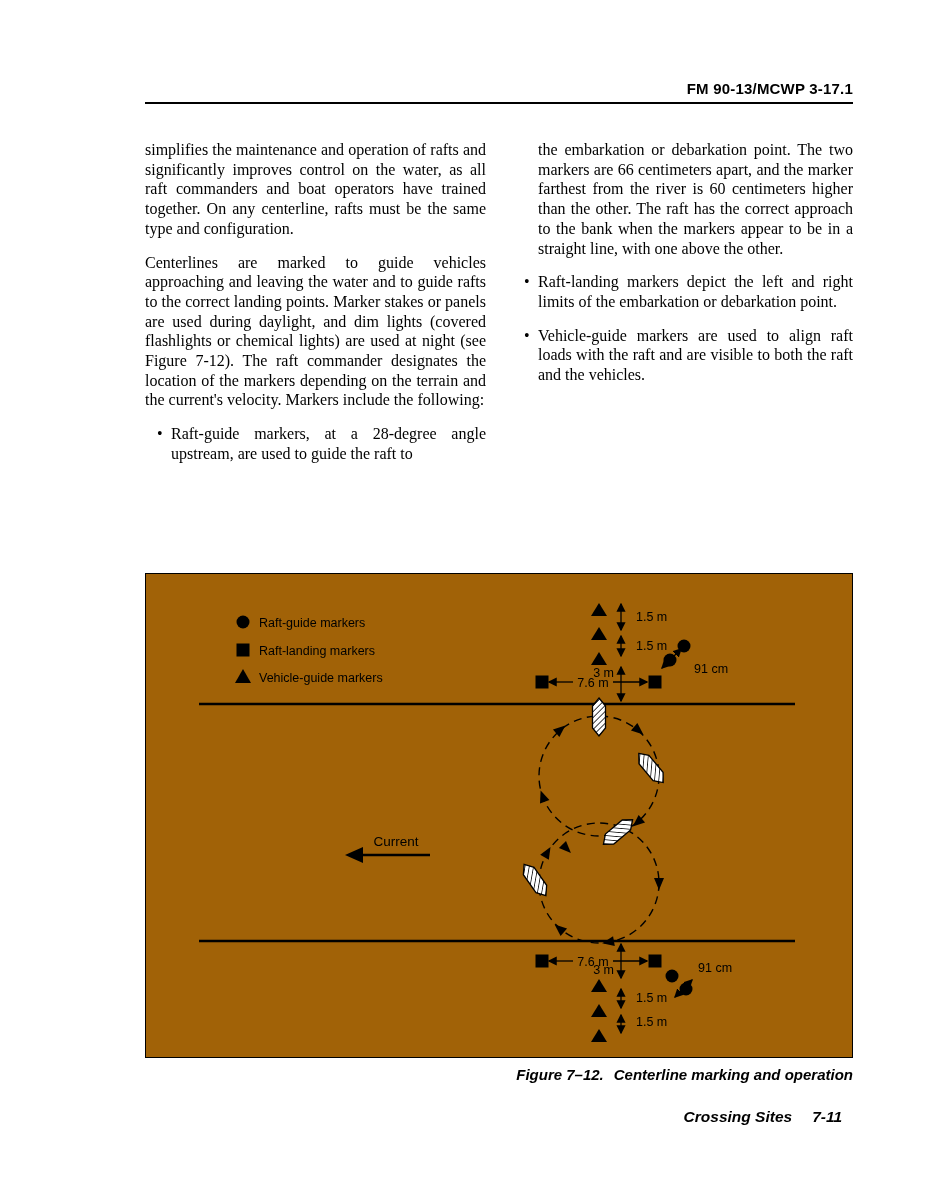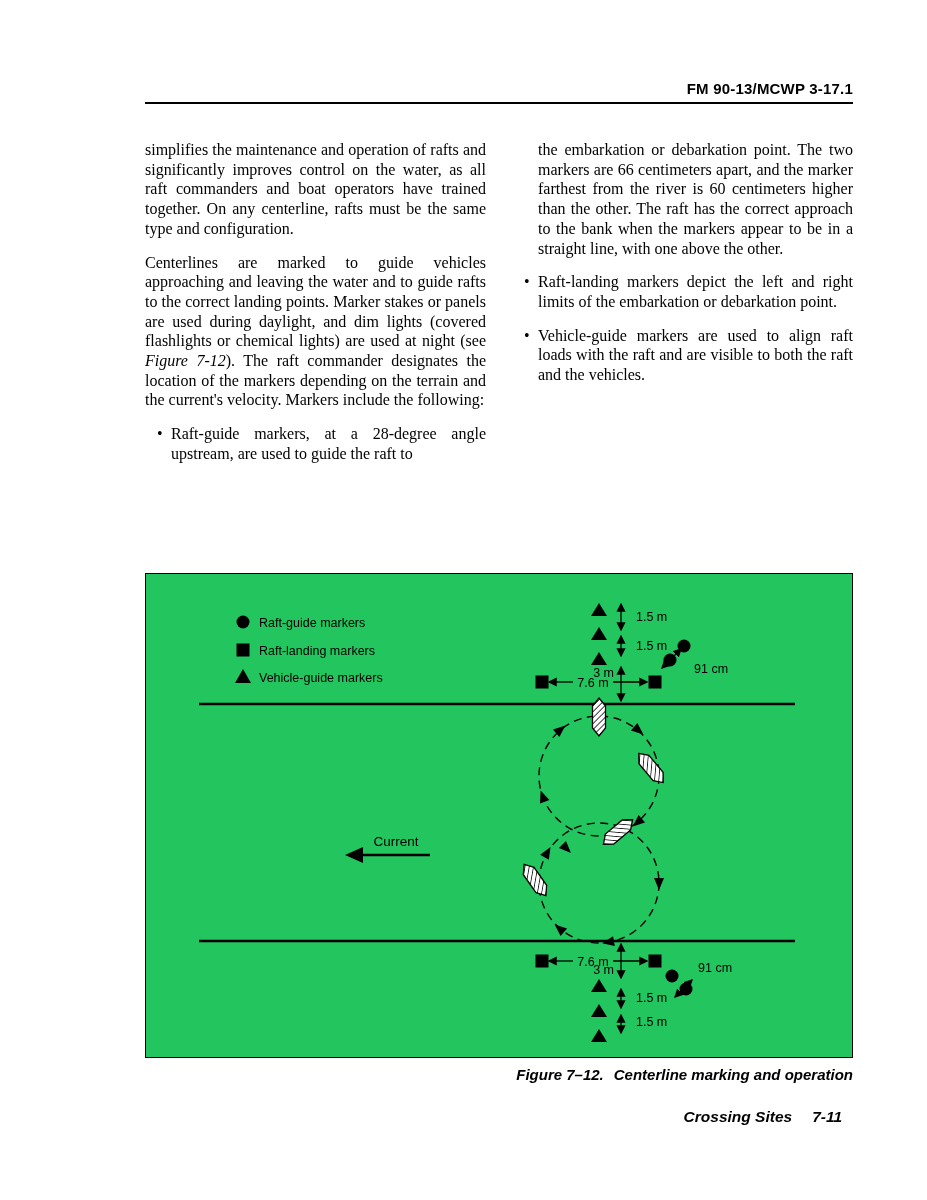--- a/index.html
+++ b/index.html
@@ -15,24 +15,24 @@
     font-family:"Liberation Sans", sans-serif; font-weight:700; font-size:15px; letter-spacing:.2px; }
   .rule { border-bottom:2px solid #000; margin-top:5px; }
 
   .columns { display:flex; gap:26px; margin-top:36px; font-size:16px; line-height:19.7px; }
   .col { width:341px; text-align:justify; }
   .col p { margin-bottom:14px; }
   .cont { padding-left:26px; }
   .bullet { display:flex; margin:0 0 14px 12px; }
   .dot { width:14px; flex:none; }
   .btxt { flex:1; text-align:justify; }
-  .figref { font-style:italic; }
+  .figref { }
 
   .figure-box { position:absolute; top:573px; left:0; width:708px; height:485px;
-    border:1.6px solid #000; background:#22c55e; }
+    border:1.6px solid #000; background:#a16207; }
   .figure-box svg { display:block; }
 
   .caption { position:absolute; top:1066px; left:0; width:100%; text-align:right;
     font-family:"Liberation Sans", sans-serif; font-weight:700; font-style:italic; font-size:15px; }
   .caption .cap-prefix { margin-right:10px; }
 
   .footer { position:absolute; top:1108px; right:11px;
     font-family:"Liberation Sans", sans-serif; font-weight:700; font-style:italic; font-size:15.5px; }
   .footer .pgnum { margin-left:20px; }
 

